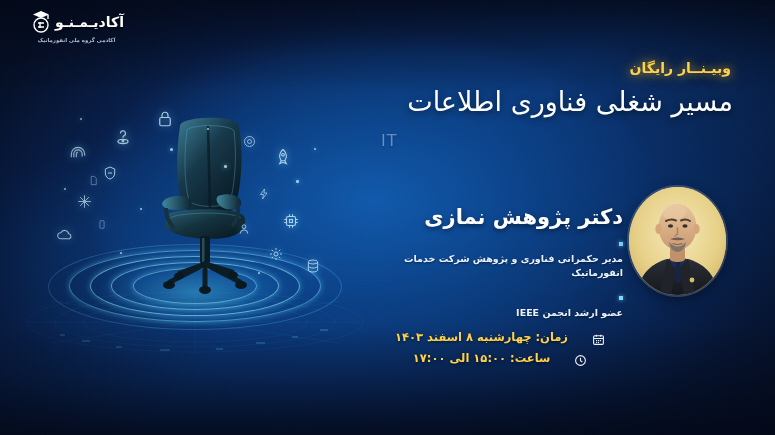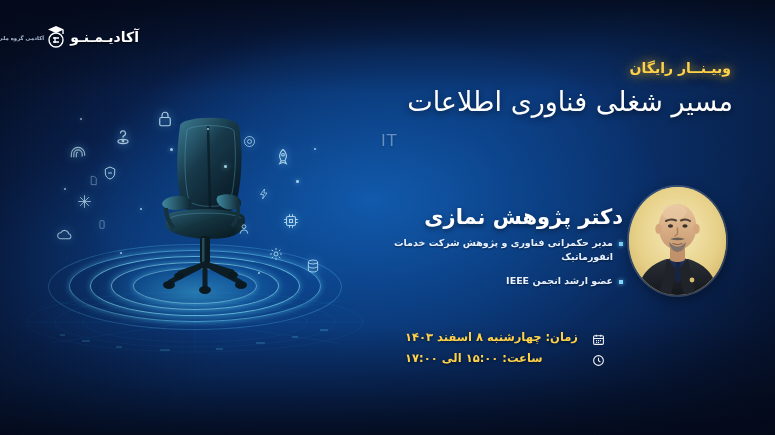--- a/index.html
+++ b/index.html
@@ -24,22 +24,22 @@
     position:absolute;left:0;right:0;top:0;height:92px;pointer-events:none;
     background:linear-gradient(180deg,rgba(4,10,28,0.85) 0%,rgba(4,10,28,0.25) 60%,rgba(4,10,28,0) 100%);
   }
   .botfade{
     position:absolute;left:0;right:0;bottom:0;height:110px;pointer-events:none;
     background:linear-gradient(0deg,rgba(4,10,28,0.9) 0%,rgba(4,10,28,0.3) 55%,rgba(4,10,28,0) 100%);
   }
 
   
   .logo-wrap{
-    position:absolute;left:14px;top:16px;width:125px;height:42px;
-    display:flex;flex-direction:row;align-items:center;
+    position:absolute;left:14px;top:8px;width:125px;height:42px;
+    display:flex;flex-direction:column;align-items:center;
   }
   .logo-main{display:flex;align-items:center;gap:2px;height:28px;}
   .logo-word{
     color:#ffffff;font-size:14px;font-weight:700;letter-spacing:0.5px;
     text-shadow:0 1px 2px rgba(0,0,0,.6);white-space:nowrap;
   }
   .logo-mark{position:relative;width:24px;height:26px;flex:none;}
   .logo-tag{
     margin-top:1px;color:#b9c8e2;font-size:5.4px;font-weight:600;
     letter-spacing:.2px;white-space:nowrap;opacity:.92;
@@ -99,21 +99,21 @@
     position:absolute;right:152px;top:205px;
     font-size:21px;font-weight:700;color:#ffffff;direction:rtl;
     text-shadow:0 2px 5px rgba(0,0,0,.5);white-space:nowrap;
   }
   .bullets{
     position:absolute;right:152px;top:236px;width:250px;
     direction:rtl;text-align:right;
   }
   .bullet{
     display:flex;align-items:flex-start;justify-content:flex-start;
-    gap:6px;margin-bottom:9px;
+    gap:6px;margin-bottom:9px;flex-direction:column;
   }
   .bdot{
     flex:none;width:4px;height:4px;background:#7fd6ff;margin-top:6px;
     box-shadow:0 0 4px rgba(120,220,255,.8);
   }
   .btext{
     font-size:9.5px;font-weight:700;color:#e8f1ff;line-height:1.5;
     text-shadow:0 1px 2px rgba(0,0,0,.45);
   }
 
@@ -123,21 +123,21 @@
     border-radius:50%;overflow:hidden;
     box-shadow:0 0 0 2px rgba(255,255,255,.18),0 4px 14px rgba(0,0,0,.45);
     background:radial-gradient(ellipse at 50% 40%, #f3e4ad 0%, #e8d38e 55%, #d8bd6d 100%);
   }
   .avatar svg{display:block;width:100%;height:100%;}
 
   
   .meta{
     position:absolute;right:170px;top:330px;direction:rtl;text-align:right;
   }
-  .meta-row{display:flex;align-items:center;justify-content:space-between;gap:14px;margin-bottom:7px;}
+  .meta-row{display:flex;align-items:center;justify-content:center;gap:24px;margin-bottom:7px;}
   .meta-icon{flex:none;width:13px;height:13px;color:#ffffff;opacity:.95;}
   .meta-text{font-size:11.5px;font-weight:700;color:#ffd24a;white-space:nowrap;
     text-shadow:0 1px 3px rgba(0,0,0,.55);}
 </style>
 </head>
 <body>
 
 <div id="poster">
 
   <div class="illus">

